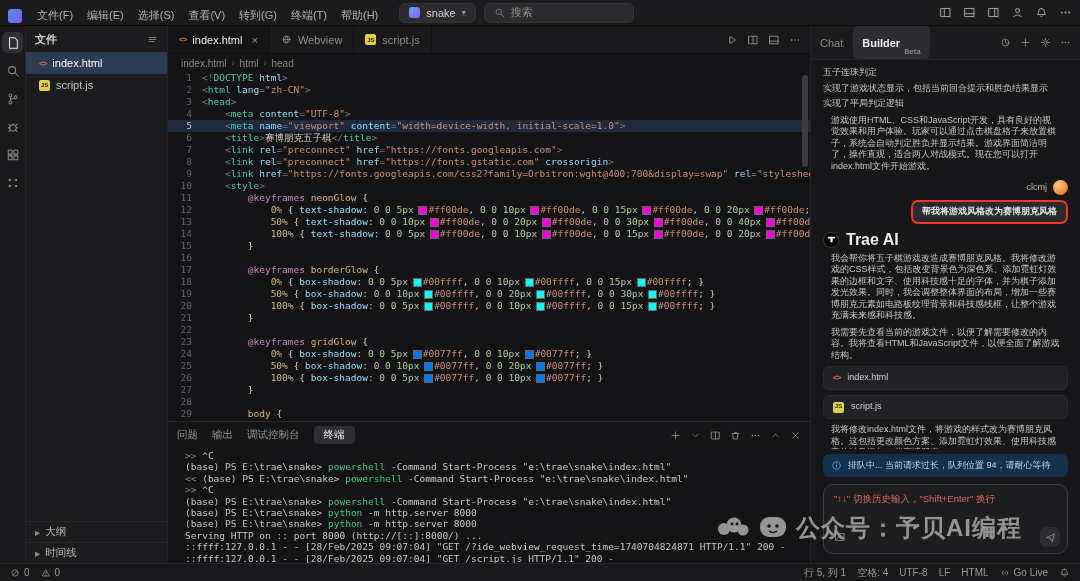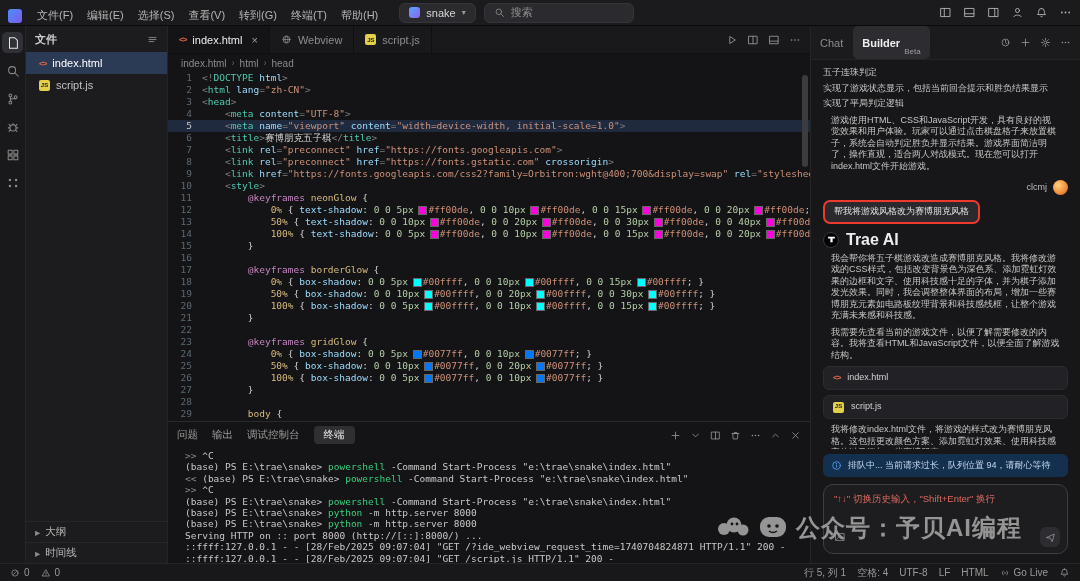--- a/index.html
+++ b/index.html
@@ -74,21 +74,21 @@
 .chat-tab{color:#8d8d8d;}
 .chat-tab.active{color:#f0f0f0;font-weight:bold;display:flex;align-items:center;gap:4px;background:#2c2c31;padding:3px 9px;border-radius:5px;}
 .beta{font-size:8px;color:#9aa0a6;font-weight:normal;margin-top:18px;}
 .chat-hicons{display:flex;gap:9px;color:#9a9a9a;align-items:center;}
 
 .chat-body{flex:1;min-height:0;overflow:hidden;padding:7px 12px 0;font-size:9px;line-height:11.5px;color:#c6c6c6;}
 .chat-line{margin-bottom:4px;}
 .chat-p{margin:5px 8px;}
 .user-row{display:flex;justify-content:flex-end;align-items:center;gap:6px;margin-top:8px;color:#bdbdbd;}
 .avatar{width:15px;height:15px;border-radius:50%;background:radial-gradient(circle at 35% 35%,#ffd27a,#f08c3a 60%,#b35a1f);}
-.user-bubble-wrap{display:flex;margin:5px 0 3px;}
+.user-bubble-wrap{display:flex;justify-content:flex-end;margin:5px 0 3px;font-weight:bold;}
 .user-bubble{background:#2a2a2e;border-radius:7px;padding:4px 9px;color:#e3e3e3;border:2px solid #f0392b;}
 .ai-row{display:flex;align-items:center;gap:7px;margin:8px 0 3px;}
 .ai-avatar{width:16px;height:16px;border-radius:50%;background:#000;display:flex;align-items:center;justify-content:center;border:1px solid #3a3a3a;color:#fff;}
 .ai-name{font-weight:bold;color:#ececec;font-size:16px;}
 .file-chip{height:24px;display:flex;align-items:center;gap:7px;background:#222226;border:1px solid #2c2c30;border-radius:6px;padding:0 9px;margin:5px 0;color:#d2d2d2;}
 .chip-html{color:#e8694a;font-weight:bold;font-size:8px;letter-spacing:-1px;}
 .chip-js{width:11px;height:11px;background:#e3cf4b;color:#1b1b1b;font-size:6px;font-weight:bold;display:flex;align-items:center;justify-content:center;border-radius:2px;flex:0 0 auto;}
 
 .chat-footer{flex:0 0 auto;padding:5px 12px 9px;}
 .queue-notice{display:flex;align-items:flex-start;gap:6px;background:#14304f;border-radius:6px;padding:6px 8px;font-size:9px;line-height:11px;color:#c3d7ef;margin-bottom:7px;}

